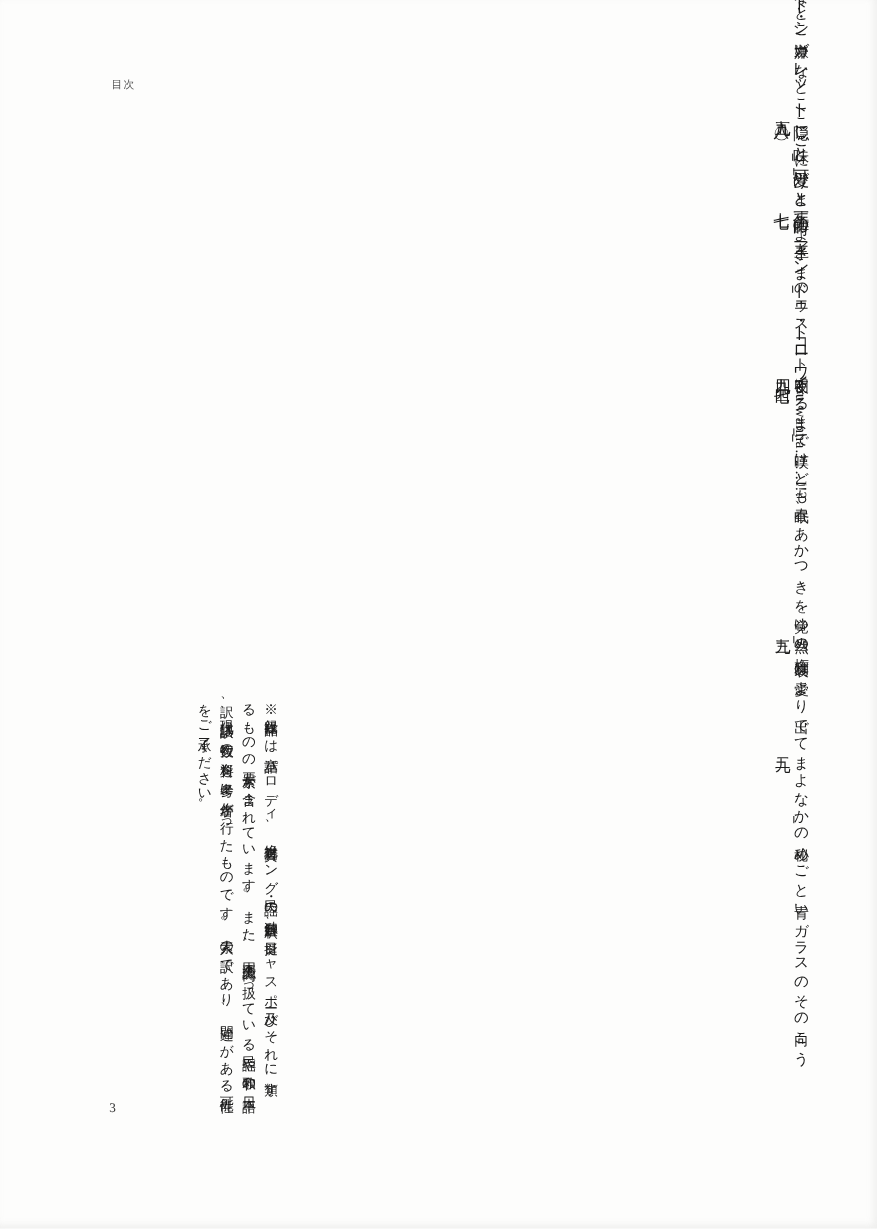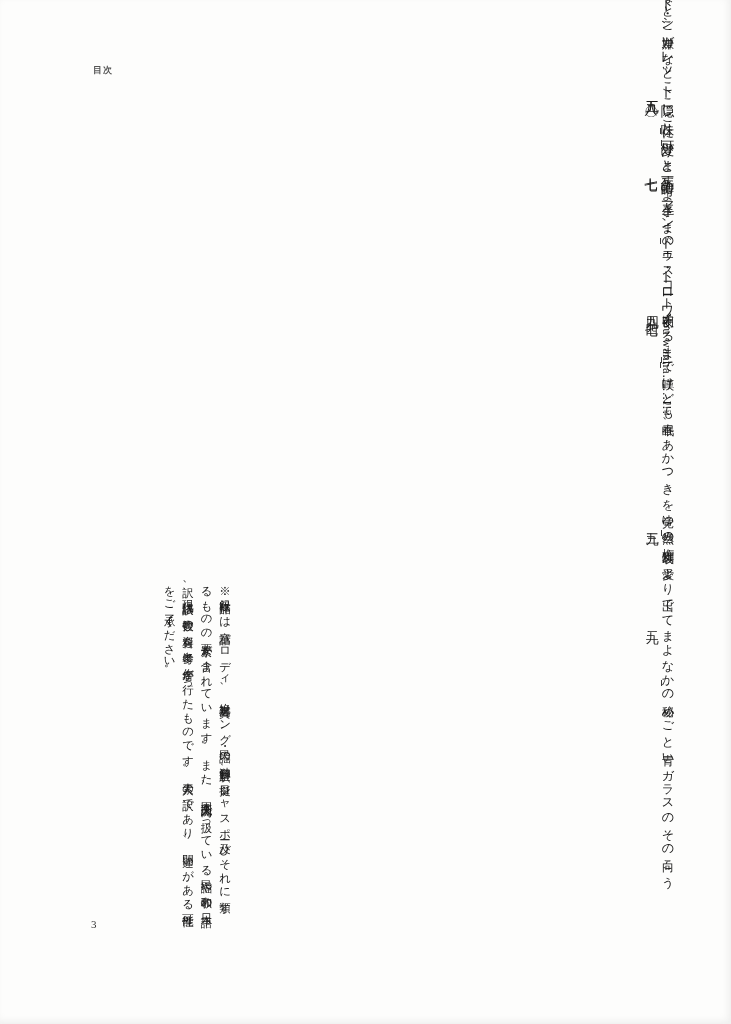--- a/index.html
+++ b/index.html
@@ -27,21 +27,20 @@
 
   
   #running-head {
     position: absolute;
     left: 93px;
     top: 64px;
     font-size: 9px;
     letter-spacing: 1px;
     color: #555;
     writing-mode: horizontal-tb;
-    font-weight: bold;
   }
 
   
   #folio {
     position: absolute;
     left: 91px;
     top: 918px;
     font-size: 11px;
     color: #333;
   }

